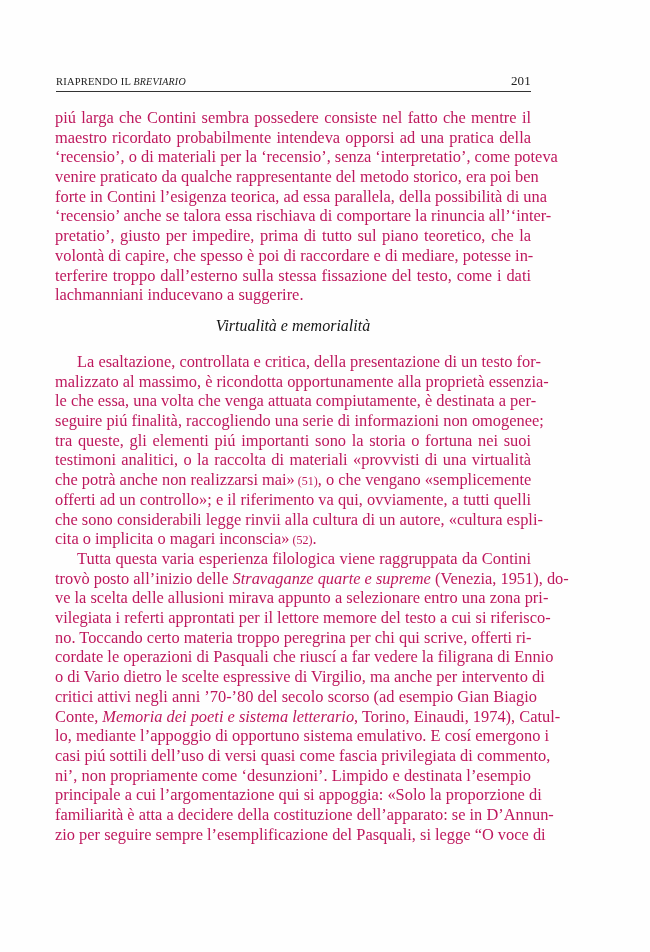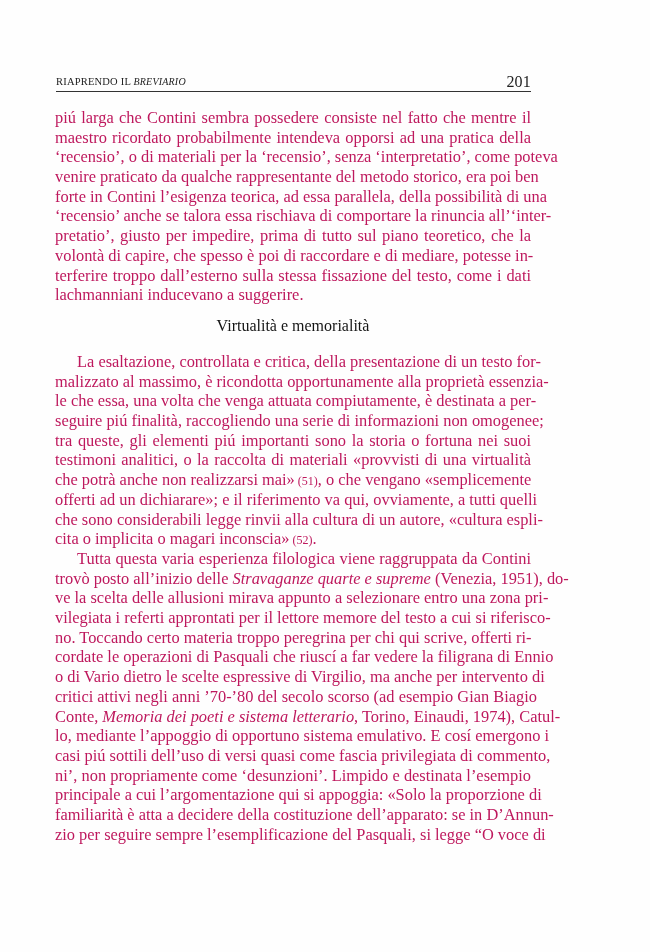--- a/index.html
+++ b/index.html
@@ -4,33 +4,33 @@
 <style>
   html, body { margin: 0; padding: 0; background: #ffffff; }
   body { width: 650px; height: 952px; position: relative; overflow: hidden; color: #1a1a1a; }
   .page { position: absolute; left: 0; top: 0; width: 650px; height: 952px; background: #fefefe; }
   .running-head {
     position: absolute; left: 56px; top: 74px; width: 475px; height: 16px;
     font-family: "Liberation Serif", serif; font-size: 10.5px; letter-spacing: 0.2px; color: #222;
   }
   .running-head .left { position: absolute; left: 0; top: 2px; }
   .running-head .left i { font-size: 10px; }
-  .running-head .num { position: absolute; right: 0; top: -1px; font-size: 16px; }
+  .running-head .num { position: absolute; right: 0; top: -1px; font-size: 13px; }
   .rule { position: absolute; left: 56px; top: 91px; width: 475px; height: 0; border-top: 1.4px solid #333; }
   .text {
     position: absolute; left: 55px; width: 476px;
     font-family: "Liberation Serif", serif; font-size: 16.4px; line-height: 19.7px; color: #be185d;
   }
   .line { display: block; white-space: nowrap; text-align: justify; text-align-last: justify; height: 19.7px; }
   .line.last { text-align-last: left; }
   .line.indent { padding-left: 22px; }
   .fn { font-size: 12px; }
   .heading {
     position: absolute; left: 55px; width: 476px; top: 317px; text-align: center;
-    font-family: "Liberation Serif", serif; font-size: 16px; color: #151515;
+    font-family: "Liberation Serif", serif; font-style: italic; font-size: 16px; color: #151515;
   }
 </style>
 </head>
 <body>
 
 <div class="page">
   <div class="running-head">
     <span class="left"><span>RIAPRENDO IL </span><i>BREVIARIO</i></span>
     <span class="num">201</span>
   </div>
@@ -52,21 +52,21 @@
   <div class="heading">Virtualità e memorialità</div>
 
   <div class="text" id="block2" style="top:352px;">
       <span class="line indent">La esaltazione, controllata e critica, della presentazione di un testo for-</span>
       <span class="line">malizzato al massimo, è ricondotta opportunamente alla proprietà essenzia-</span>
       <span class="line">le che essa, una volta che venga attuata compiutamente, è destinata a per-</span>
       <span class="line">seguire piú finalità, raccogliendo una serie di informazioni non omogenee;</span>
       <span class="line">tra queste, gli elementi piú importanti sono la storia o fortuna nei suoi</span>
       <span class="line">testimoni analitici, o la raccolta di materiali «provvisti di una virtualità</span>
       <span class="line">che potrà anche non realizzarsi mai»<span class="fn"> (51)</span>, o che vengano «semplicemente</span>
-      <span class="line">offerti ad un dichiarare»; e il riferimento va qui, ovviamente, a tutti quelli</span>
+      <span class="line">offerti ad un controllo»; e il riferimento va qui, ovviamente, a tutti quelli</span>
       <span class="line">che sono considerabili legge rinvii alla cultura di un autore, «cultura espli-</span>
       <span class="line last">cita o implicita o magari inconscia»<span class="fn"> (52)</span>.</span>
     </div>
 
   <div class="text" id="block3" style="top:549px;">
       <span class="line indent">Tutta questa varia esperienza filologica viene raggruppata da Contini</span>
       <span class="line">trovò posto all’inizio delle <i>Stravaganze quarte e supreme</i> (Venezia, 1951), do-</span>
       <span class="line">ve la scelta delle allusioni mirava appunto a selezionare entro una zona pri-</span>
       <span class="line">vilegiata i referti approntati per il lettore memore del testo a cui si riferisco-</span>
       <span class="line">no. Toccando certo materia troppo peregrina per chi qui scrive, offerti ri-</span>

